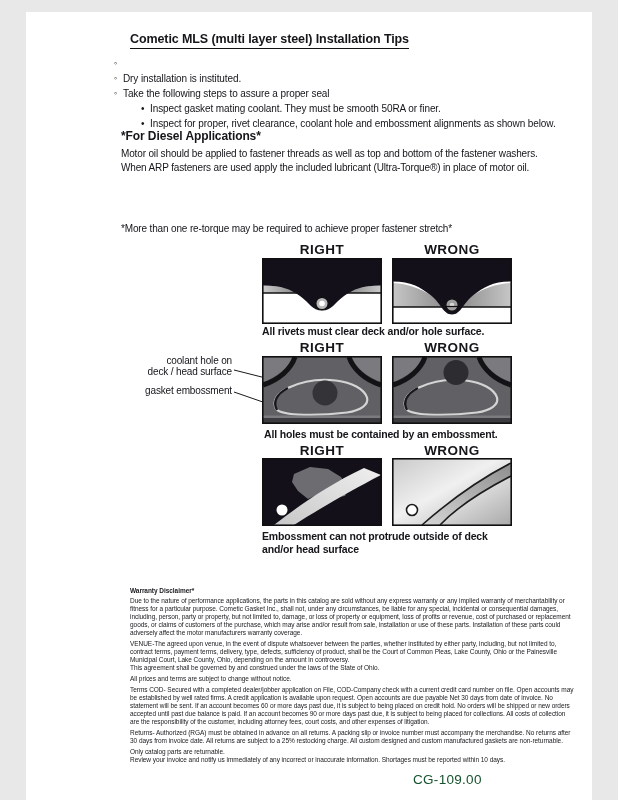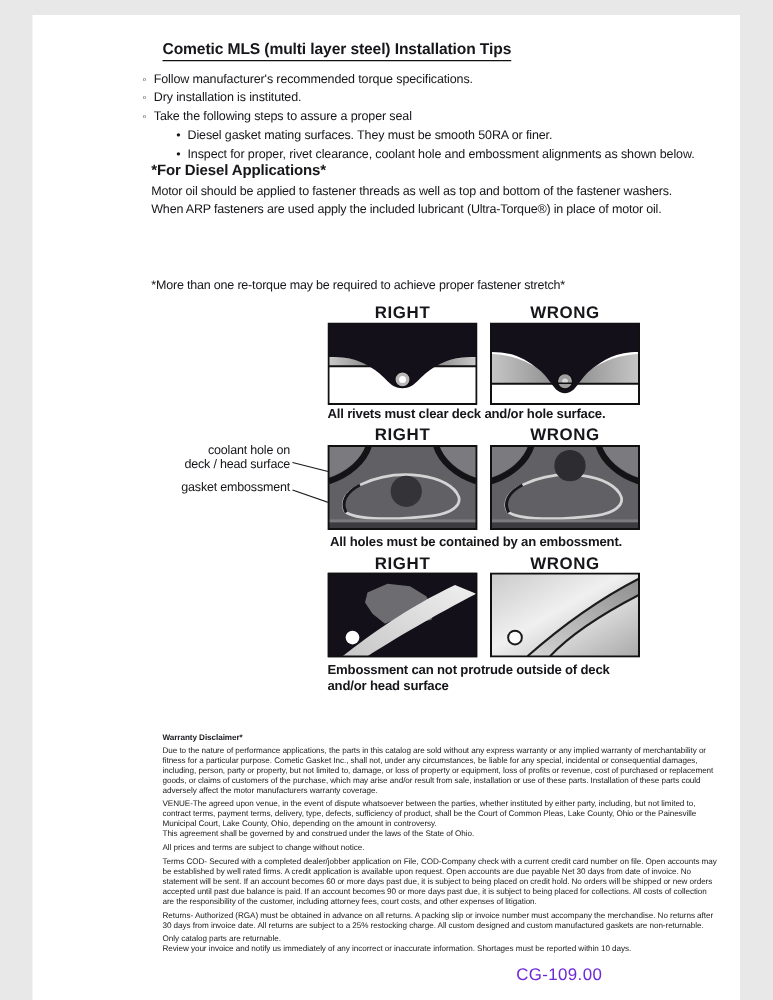--- a/index.html
+++ b/index.html
@@ -24,45 +24,44 @@
   .p2{left:95px;top:168px;}
   .note{left:95px;top:211px;font-size:10px;letter-spacing:-0.15px;}
   .dg-label{width:120px;text-align:center;font-size:13.5px;font-weight:700;letter-spacing:0.5px;}
   .cap{font-size:10.5px;font-weight:bold;letter-spacing:-0.15px;white-space:pre-line;line-height:13px;}
   .ann{width:144px;text-align:right;font-size:10px;line-height:10.5px;letter-spacing:-0.15px;white-space:pre-line;}
   .panel{display:block;}
   .fineprint{left:104px;top:575px;width:468px;font-size:6.5px;line-height:8px;letter-spacing:-0.05px;color:#1a1a1e;}
   .fineprint .fp-h{font-weight:bold;margin-bottom:2px;}
   .fineprint p{margin:0 0 3px 0;white-space:pre-line;}
   .fineprint p.tight{margin-bottom:0;}
-  .footer-code{left:387px;top:760px;font-size:13.5px;letter-spacing:0.3px;color:#6d28d9;}
+  .footer-code{left:387px;top:760px;font-size:13.5px;letter-spacing:0.3px;color:#14532d;}
 </style>
 </head>
 <body>
 
 <div id="page">
 
   <div class="abs title">Cometic MLS (multi layer steel) Installation Tips</div>
 
   <div class="abs bullets">
     <div class="bullet">
       <span class="mk">◦</span>
-      <span>Follow manufacturer's recommended torque specifications.</span>
     </div>
     <div class="bullet">
       <span class="mk">◦</span>
       <span>Dry installation is instituted.</span>
     </div>
     <div class="bullet">
       <span class="mk">◦</span>
       <span>Take the following steps to assure a proper seal</span>
     </div>
     <div class="bullet ind">
       <span class="mk">•</span>
-      <span>Diesel gasket mating surfaces.  They must be smooth 50RA or finer.</span>
+      <span>Inspect gasket mating coolant.  They must be smooth 50RA or finer.</span>
     </div>
     <div class="bullet ind">
       <span class="mk">•</span>
       <span>Inspect for proper, rivet clearance, coolant hole and embossment alignments as shown below.</span>
     </div>
   </div>
 
   <div class="abs diesel-h">*For Diesel Applications*</div>
   <div class="abs para p1">Motor oil should be applied to fastener threads as well as top and bottom of the fastener washers.
 When ARP fasteners are used apply the included lubricant (Ultra-Torque®) in place of motor oil.</div>

